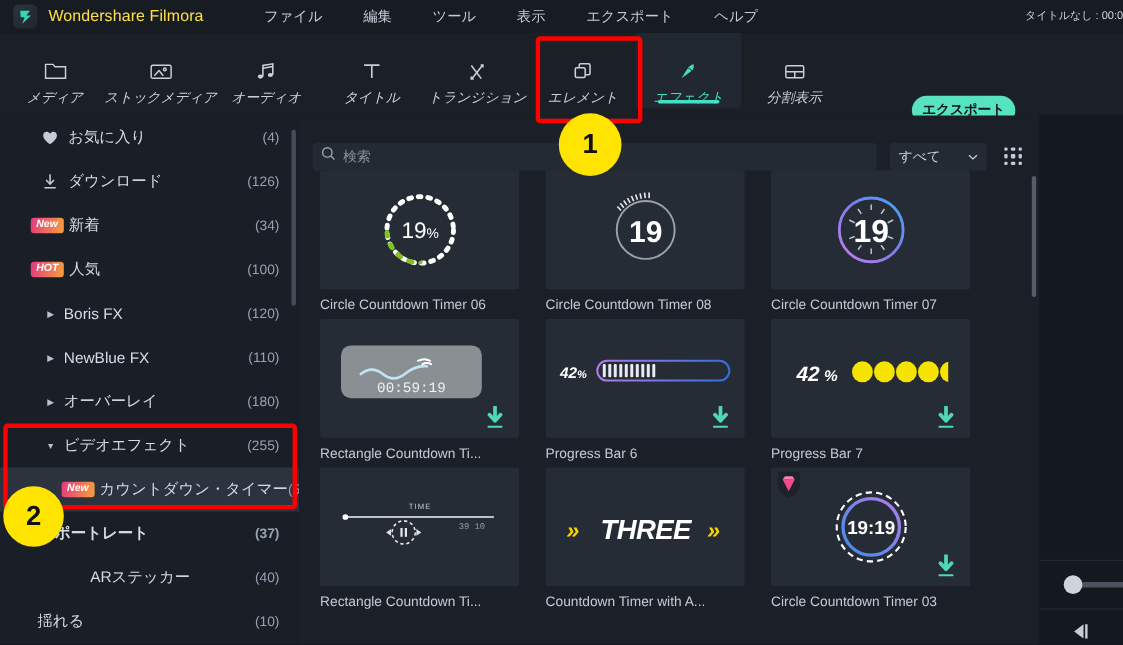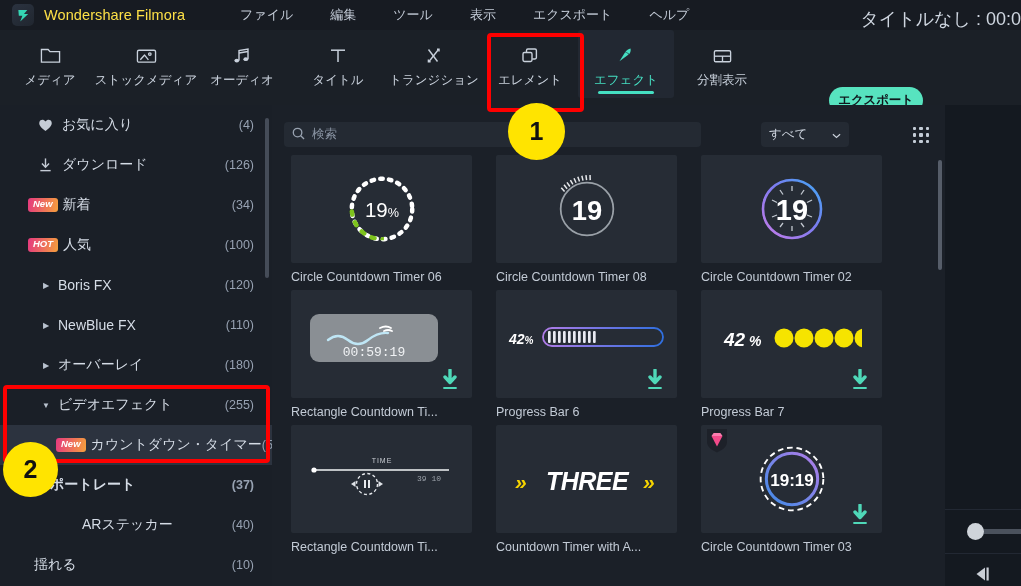--- a/index.html
+++ b/index.html
@@ -23,33 +23,33 @@
     display:flex; align-items:center; justify-content:center;
   }
   .brand {
     margin-left:10px; color:#fde047; font-size:14.5px; letter-spacing:.1px;
   }
   .menu { display:flex; align-items:center; margin-left:42px; gap:11px; }
   .menu-item {
     color:#c4ccd8; font-size:13px; padding:3px 13px; cursor:default; white-space:nowrap;
   }
   .doc-title {
-    position:absolute; right:0px; top:7px; color:#cfd6e0; font-size:18px;
+    position:absolute; right:0px; top:7px; color:#cfd6e0; font-size:10px;
     white-space:nowrap; overflow:hidden;
   }
 
   
   .toolbar {
     position:absolute; left:0; top:30px; width:1021px; height:75px;
     background:#1b2027; display:flex; align-items:flex-start;
   }
   .tool {
     width:96px; height:68px; display:flex; flex-direction:column;
-    align-items:center; justify-content:center; gap:5px; position:relative;
-    cursor:default; padding-top:5px;
+    align-items:center; justify-content:flex-end; gap:5px; position:relative;
+    cursor:default; padding-top:5px;font-style:italic;
   }
   .tool .t-ico { height:22px; display:flex; align-items:center; justify-content:center; }
   .tool .t-lbl { font-size:12.5px; color:#c9d1dc; white-space:nowrap; }
   .tool.active { background:#222832; border-radius:3px; }
   .tool.active .t-lbl { color:#45dfc2; }
   .tool.active .underline {
     position:absolute; bottom:4px; left:50%; transform:translateX(-50%);
     width:56px; height:3px; border-radius:2px; background:#45dfc2;
   }
   .export-btn {
@@ -95,22 +95,22 @@
     background:#232a34; border-radius:5px 0 0 5px;
     display:flex; align-items:center; justify-content:center;
   }
 
   
   .content {
     position:absolute; left:272px; top:105px; width:673px; height:481px;
     background:#1b2028;
   }
   .searchbar-wrap {
-    position:absolute; left:0; top:0; width:673px; height:42px;
-    display:flex; align-items:flex-end; padding:0 12px;gap:48px;
+    position:absolute; left:0; top:16px; width:673px; height:42px;
+    display:flex; align-items:center; padding:0 12px;
   }
   .search-field {
     flex:1; height:25px; background:#242a33; border-radius:4px;
     display:flex; align-items:center; padding:0 8px; gap:7px; cursor:text;
   }
   .search-field .ph { color:#8a94a3; font-size:12.5px; }
   .filter-select {
     margin-left:12px; width:88px; height:25px; background:#242a33; border-radius:4px;
     display:flex; align-items:center; justify-content:space-between;
     padding:0 8px; color:#d0d7e1; font-size:12.5px; cursor:pointer;
@@ -477,21 +477,21 @@
                 <line x1="52" y1="58" x2="49" y2="54"></line>
                 <line x1="40" y1="62" x2="40" y2="57"></line>
                 <line x1="28" y1="58" x2="31" y2="54"></line>
                 <line x1="20" y1="48" x2="25" y2="46"></line>
                 <line x1="20" y1="31" x2="25" y2="33.5"></line>
                 <line x1="28" y1="21" x2="31" y2="25.5"></line>
               </g>
               <text x="40" y="51" text-anchor="middle" fill="#fff" font-size="29" font-weight="bold" font-family="'Liberation Sans',sans-serif">19</text>
             </svg>
           </div>
-          <div class="card-name">Circle Countdown Timer 02</div>
+          <div class="card-name">Circle Countdown Timer 07</div>
         </div>
       </div>
 
       <div class="card-row">
 
         <div class="card">
           <div class="thumb">
             <svg width="130" height="56" viewBox="0 0 130 56" style="margin-right:14px;margin-bottom:8px;">
               <rect x="0" y="2" width="128" height="48" rx="9" fill="#8a8f94"></rect>
               <path d="M18 28 Q28 20 38 28 T58 28 T78 21" fill="none" stroke="#bfe6f5" stroke-width="2.4" stroke-linecap="round"></path>

